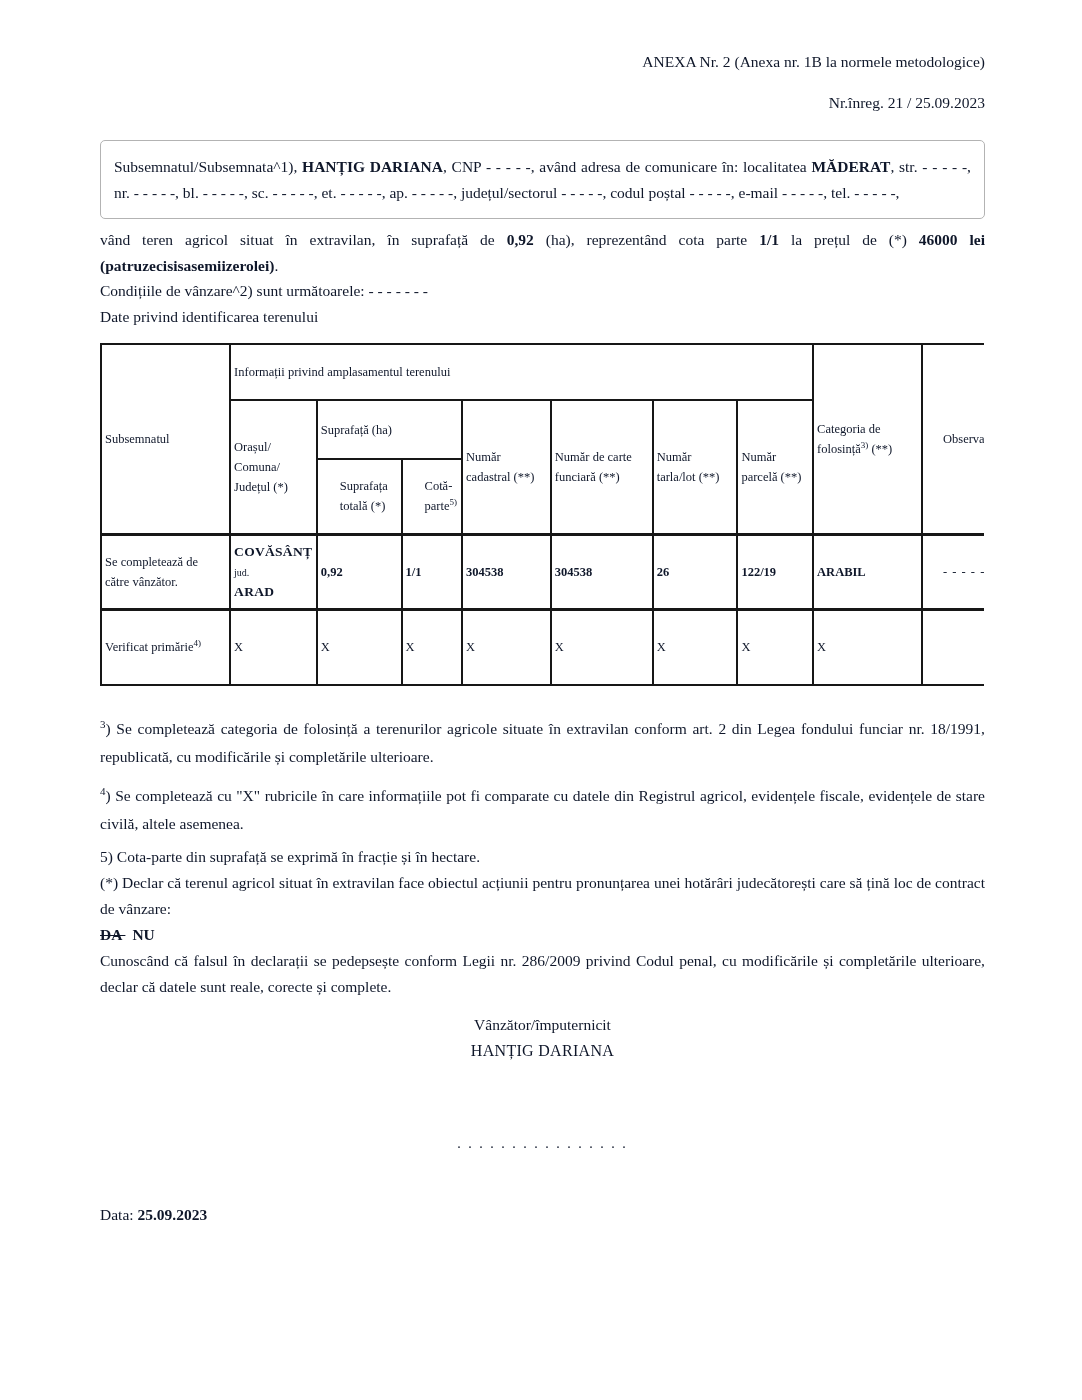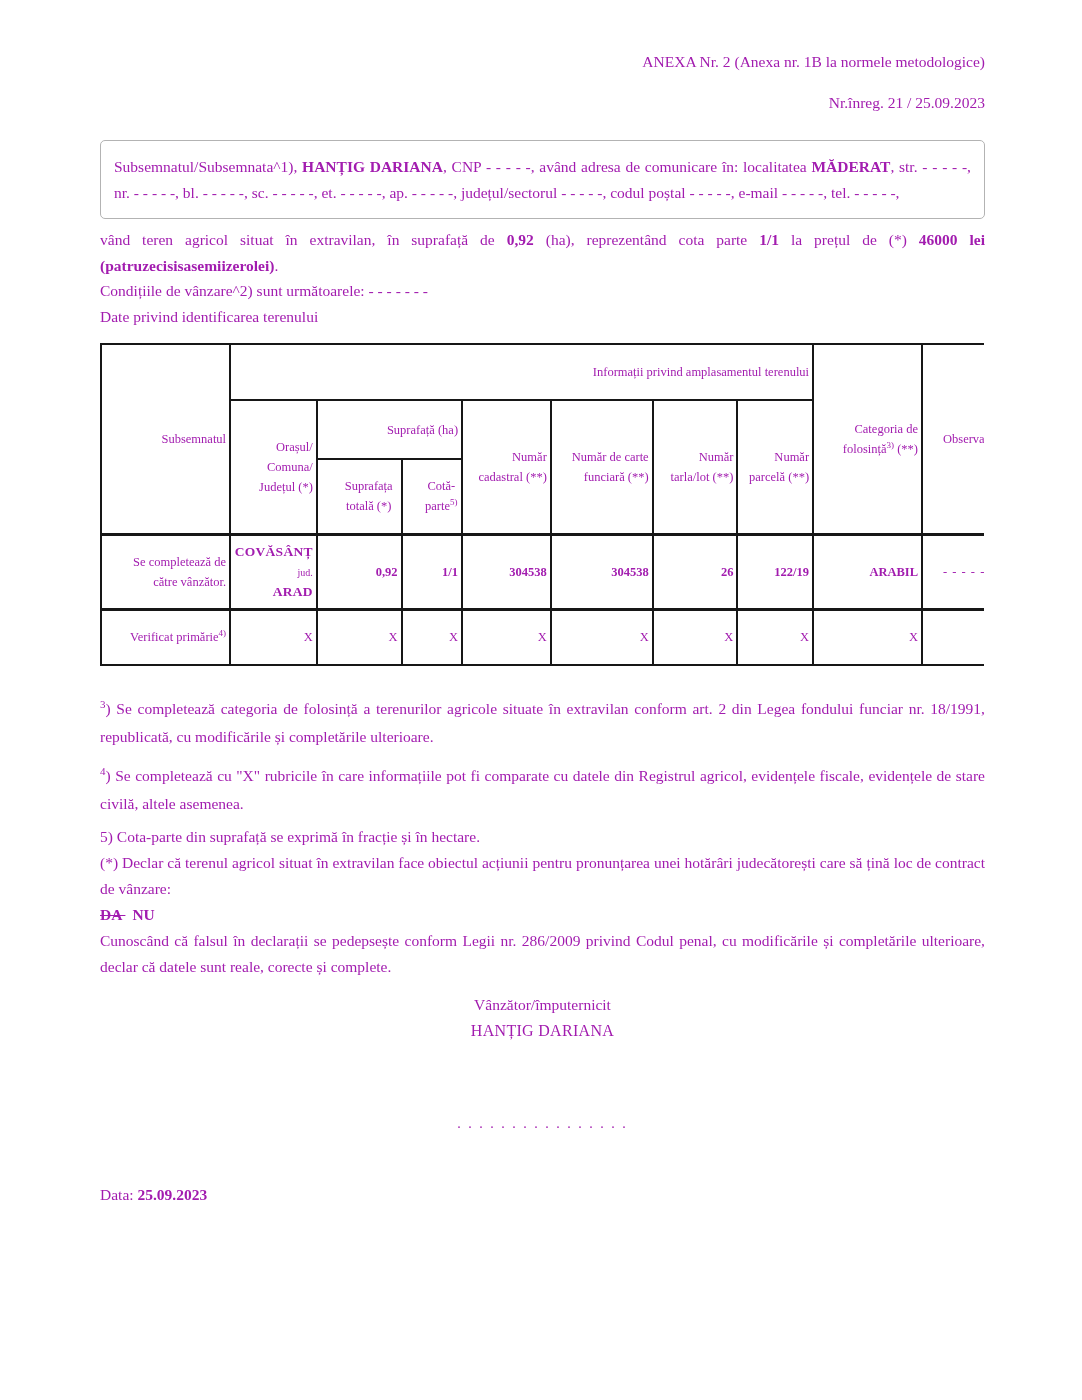--- a/index.html
+++ b/index.html
@@ -1,18 +1,18 @@
 <!DOCTYPE html>
 <html><head>
 <meta charset="utf-8">
 <style>
   html,body { margin:0; padding:0; background:#ffffff; }
   .page {
     position:relative; width:1082px; height:1400px; background:#ffffff;
-    font-family:"Liberation Serif","DejaVu Serif",serif; color:#a21caf;
+    font-family:"Liberation Serif","DejaVu Serif",serif; color:#0f172a;
     overflow:hidden;
   }
   .content { position:absolute; left:100px; top:0; width:885px; }
 
   .line-right { text-align:right; font-size:15.5px; line-height:19px; }
   .anexa { margin-top:52px; }
   .reg   { margin-top:22px; }
   .title { margin-top:36px; text-align:center; font-size:16px; font-weight:bold; line-height:20px; letter-spacing:0.2px; }
 
   .intro-box {
@@ -20,30 +20,30 @@
     padding:13px 13px;
   }
   .just { text-align:justify; }
   .body-text { font-size:15.5px; line-height:25.5px; margin:0; }
   .mt8 { margin-top:8px; }
   b, .bold { font-weight:bold; }
 
   .table-clip { margin-top:14px; width:884px; overflow:hidden; }
   table.land { border-collapse:collapse; table-layout:fixed; width:934px; }
   table.land td {
-    border:2px solid #171717; text-align:right; vertical-align:middle;
+    border:2px solid #171717; text-align:left; vertical-align:middle;
     font-size:12.5px; line-height:20px; padding:2px 3px; overflow:hidden;
   }
   table.land tr.r1 { height:56px; }
   table.land tr.r2 { height:59px; }
   table.land tr.r3 { height:75px; }
   table.land tr.r4 { height:75px; }
-  table.land tr.r5 { height:56px; }
+  table.land tr.r5 { height:76px; }
   table.land td.hb { border-bottom-width:3px; }
-  table.land td.left { text-align:center; padding-left:22px; }
+  table.land td.left { text-align:left; padding-left:22px; }
   table.land td.obs-cell { text-align:left; padding-left:20px; }
   table.land sup { font-size:9px; line-height:0; }
   .val { font-weight:bold; font-size:13px; }
   .oras-main { font-weight:bold; font-size:13.5px; letter-spacing:0.3px; line-height:17px; }
   .oras-jud  { font-size:10px; line-height:15px; }
   .xmark { font-size:19px; line-height:1; }
   .dash-small { font-size:12px; letter-spacing:1px; }
 
   .fnotes { margin-top:24px; }
   .fn { font-size:15.5px; line-height:28px; margin:0 0 6px 0; }

